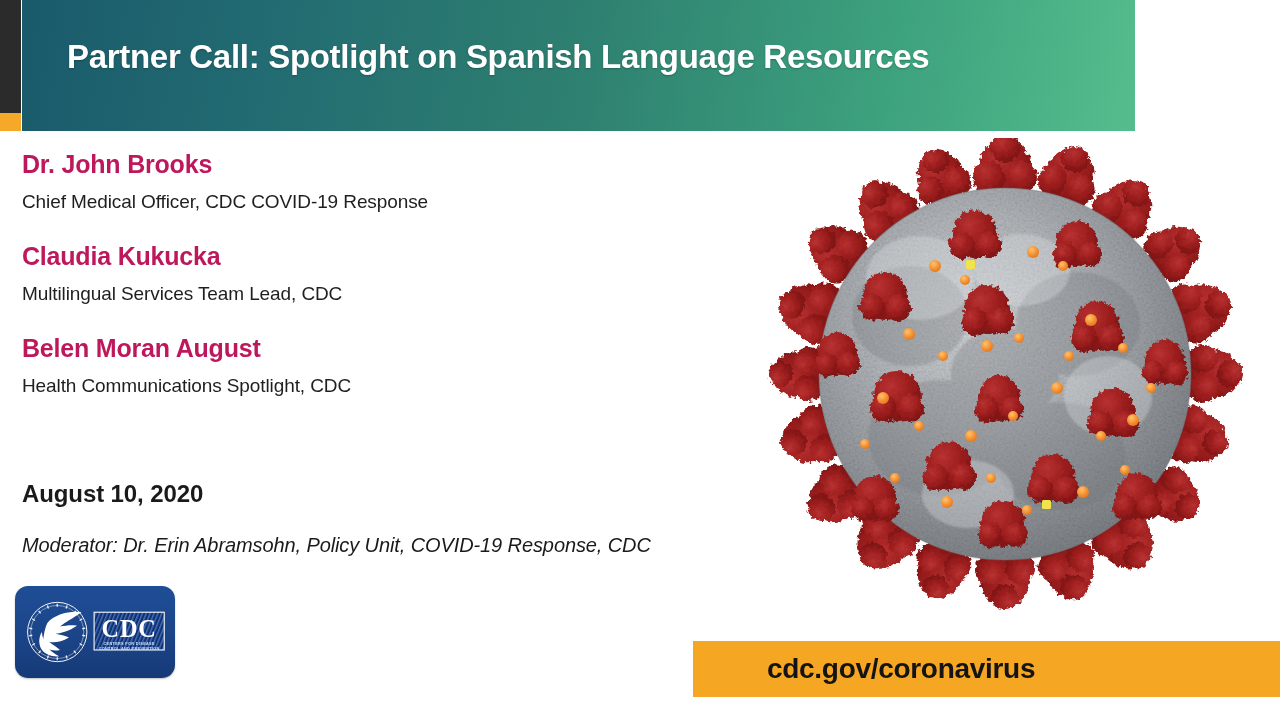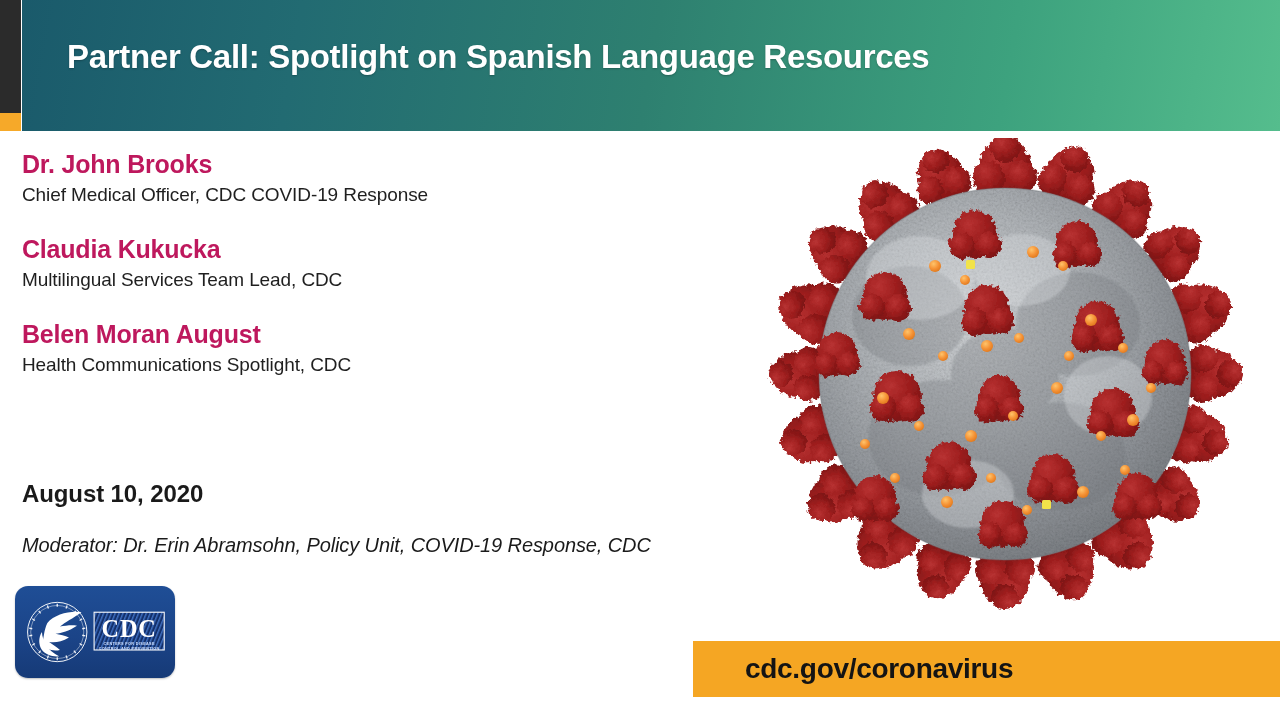--- a/index.html
+++ b/index.html
@@ -20,21 +20,21 @@
     position: absolute;
     inset: 0;
     background: #ffffff;
   }
 
   
   #header-band {
     position: absolute;
     left: 22px;
     top: 0;
-    width: 1258px;
+    width: 1113px;
     height: 131px;
     background: linear-gradient(100deg, #1a5a6b 0%, #226b72 22%, #2e8070 50%, #3da27e 78%, #55bd8d 100%);
   }
   #header-title {
     position: absolute;
     left: 45px;
     top: 38px;
     font-size: 33px;
     font-weight: bold;
     color: #ffffff;
@@ -76,21 +76,21 @@
     font-weight: bold;
     color: #be185d;
     line-height: 1.18;
     letter-spacing: -0.2px;
   }
   .speaker-title {
     font-size: 19px;
     font-weight: normal;
     color: #1f1f1f;
     line-height: 1.3;
-    margin-top: 3px;
+    margin-top: 10px;
     letter-spacing: -0.1px;
   }
 
   
   #meta-block {
     position: absolute;
     left: 22px;
     top: 480px;
     width: 770px;
   }
@@ -137,21 +137,21 @@
     position: absolute;
     left: 693px;
     top: 641px;
     width: 587px;
     height: 56px;
     background: #f5a623;
     display: flex;
     align-items: center;
   }
   #url-text {
-    margin-left: 52px;
+    margin-left: 74px;
     font-size: 28px;
     font-weight: bold;
     color: #141414;
     letter-spacing: -0.3px;
   }
 </style>
 </head>
 <body>
 
 <div id="slide">

